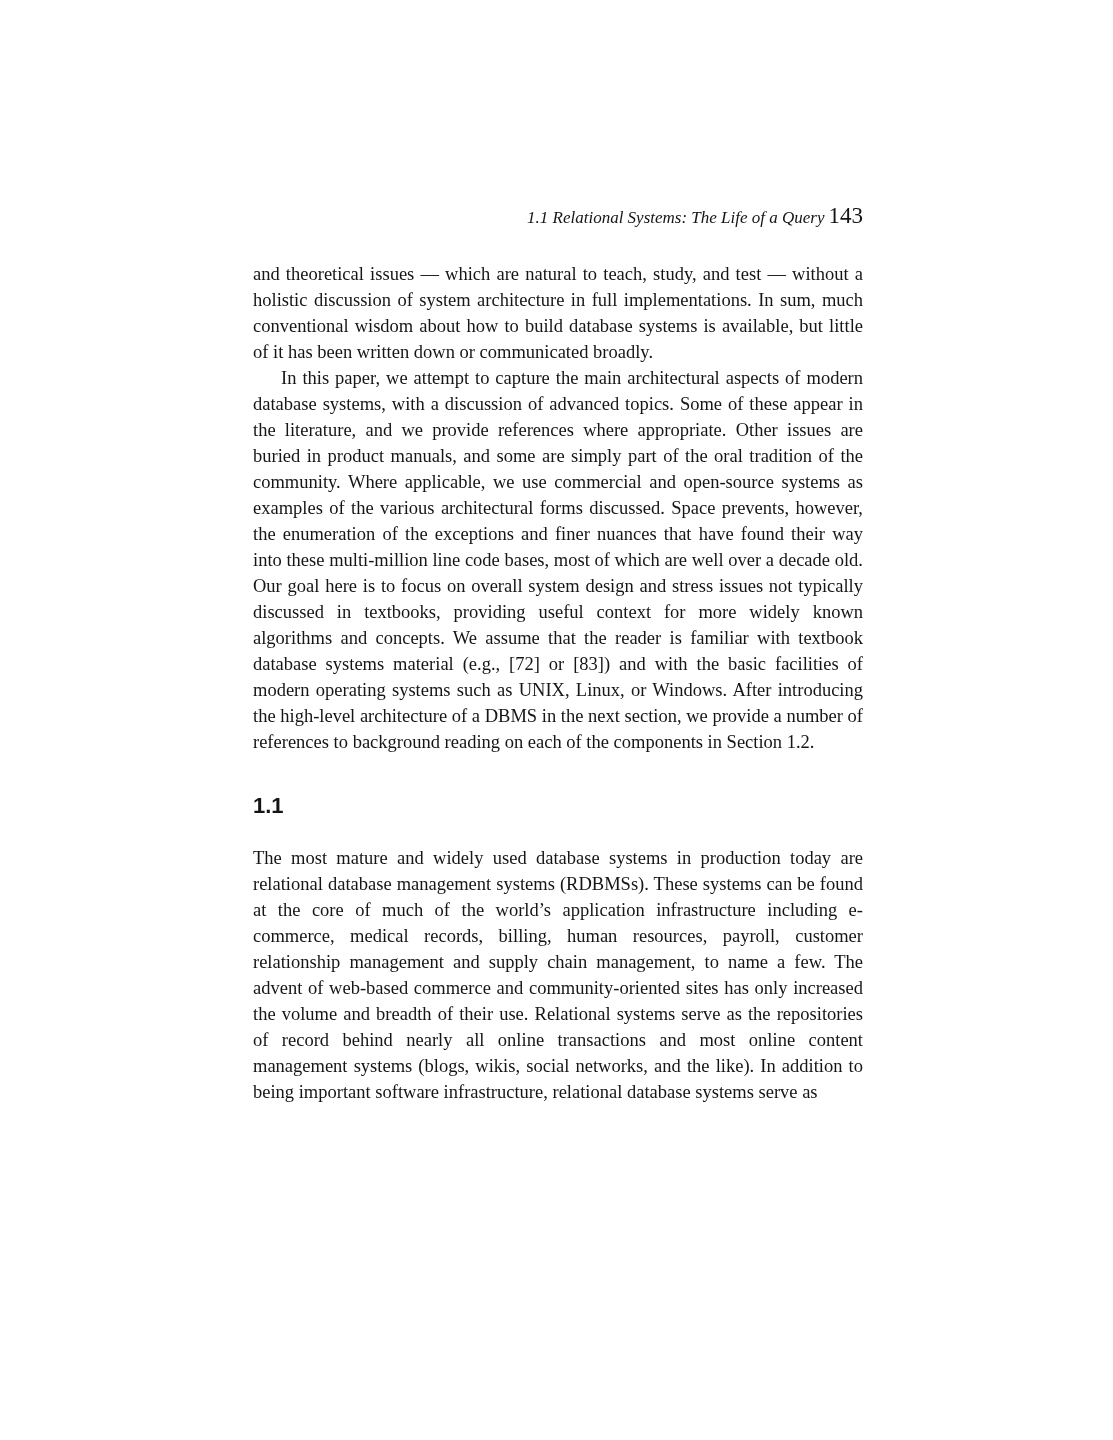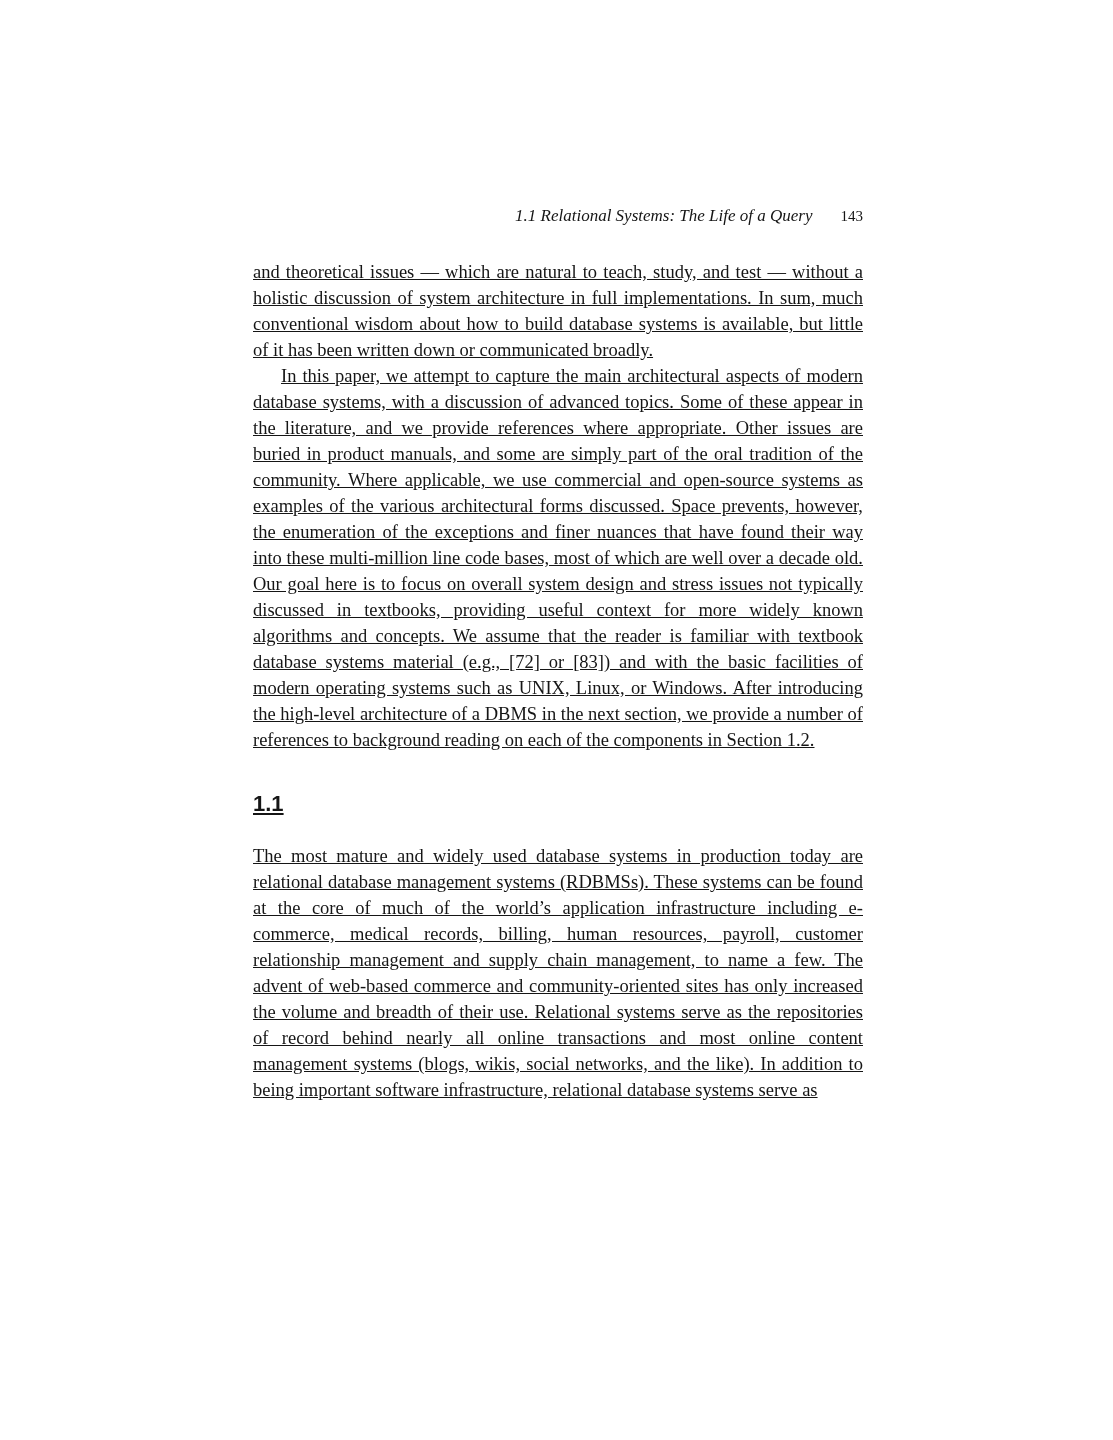--- a/index.html
+++ b/index.html
@@ -29,29 +29,28 @@
       font-size: 17px;
       line-height: 20px;
       margin-bottom: 33px;
       white-space: nowrap;
     }
     .rh-title {
       font-style: italic;
     }
     .rh-page {
       font-style: normal;
-      margin-left: 28px;
-      font-size: 15px;
+      margin-left: 4px;
+      font-size: 23px;
     }
     .body-text {
       font-size: 18.5px;
       line-height: 26px;
       text-align: justify;
       hyphens: auto;
-      text-decoration: underline;
       -webkit-hyphens: auto;
     }
     .body-text p {
       margin: 0;
       padding: 0;
     }
     .body-text p.indent {
       text-indent: 28px;
     }
     .section-heading {

